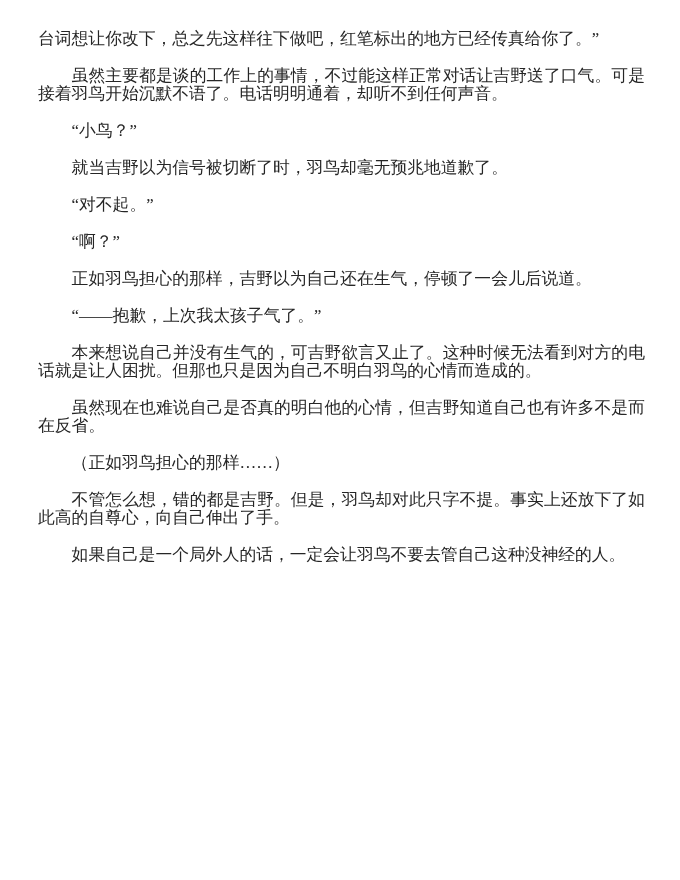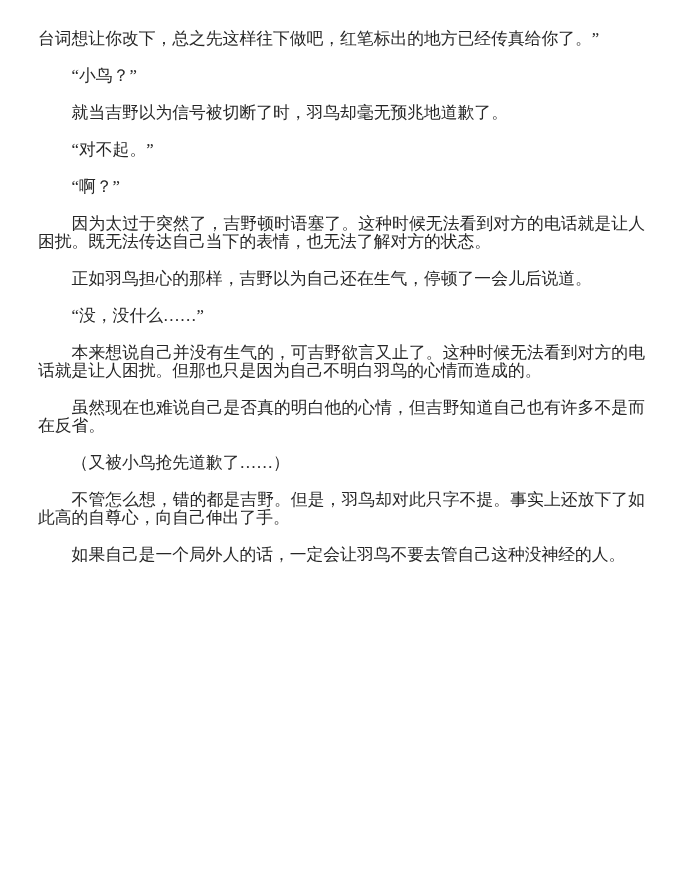--- a/index.html
+++ b/index.html
@@ -31,25 +31,25 @@
   }
   .para.no-indent {
     text-indent: 0;
   }
 </style>
 </head>
 <body>
 
 <div class="page">
   <p class="para no-indent">台词想让你改下，总之先这样往下做吧，红笔标出的地方已经传真给你了。”</p>
+  <p class="para">虽然主要都是谈的工作上的事情，不过能这样正常对话让吉野送了口气。可是接着羽鸟开始沉默不语了。电话明明通着，却听不到任何声音。</p>
   <p class="para">“小鸟？”</p>
   <p class="para">就当吉野以为信号被切断了时，羽鸟却毫无预兆地道歉了。</p>
   <p class="para">“对不起。”</p>
   <p class="para">“啊？”</p>
-  <p class="para">因为太过于突然了，吉野顿时语塞了。这种时候无法看到对方的电话就是让人困扰。既无法传达自己当下的表情，也无法了解对方的状态。</p>
   <p class="para">正如羽鸟担心的那样，吉野以为自己还在生气，停顿了一会儿后说道。</p>
-  <p class="para">“没，没什么……”</p>
+  <p class="para">“——抱歉，上次我太孩子气了。”</p>
   <p class="para">本来想说自己并没有生气的，可吉野欲言又止了。这种时候无法看到对方的电话就是让人困扰。但那也只是因为自己不明白羽鸟的心情而造成的。</p>
   <p class="para">虽然现在也难说自己是否真的明白他的心情，但吉野知道自己也有许多不是而在反省。</p>
-  <p class="para">（又被小鸟抢先道歉了……）</p>
+  <p class="para">（正如羽鸟担心的那样……）</p>
   <p class="para">不管怎么想，错的都是吉野。但是，羽鸟却对此只字不提。事实上还放下了如此高的自尊心，向自己伸出了手。</p>
   <p class="para">如果自己是一个局外人的话，一定会让羽鸟不要去管自己这种没神经的人。</p>
 </div>
 
 </body></html>

